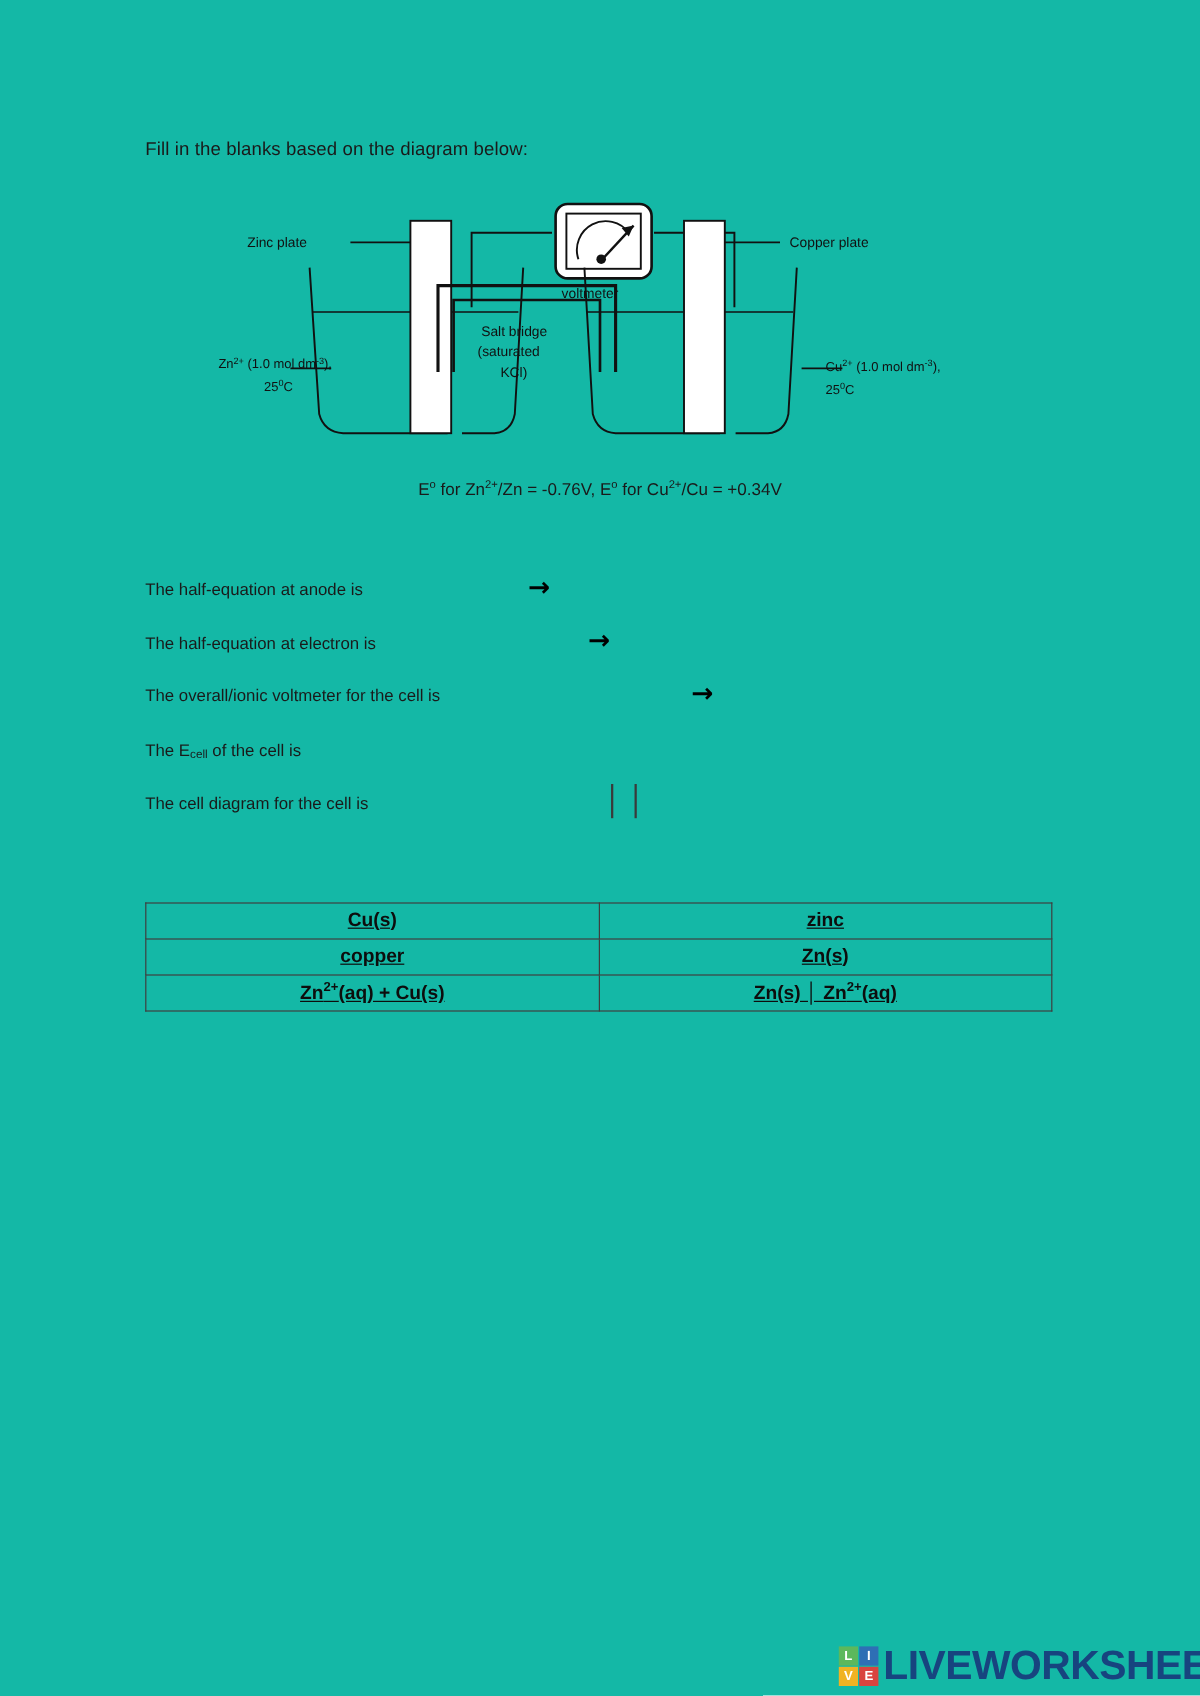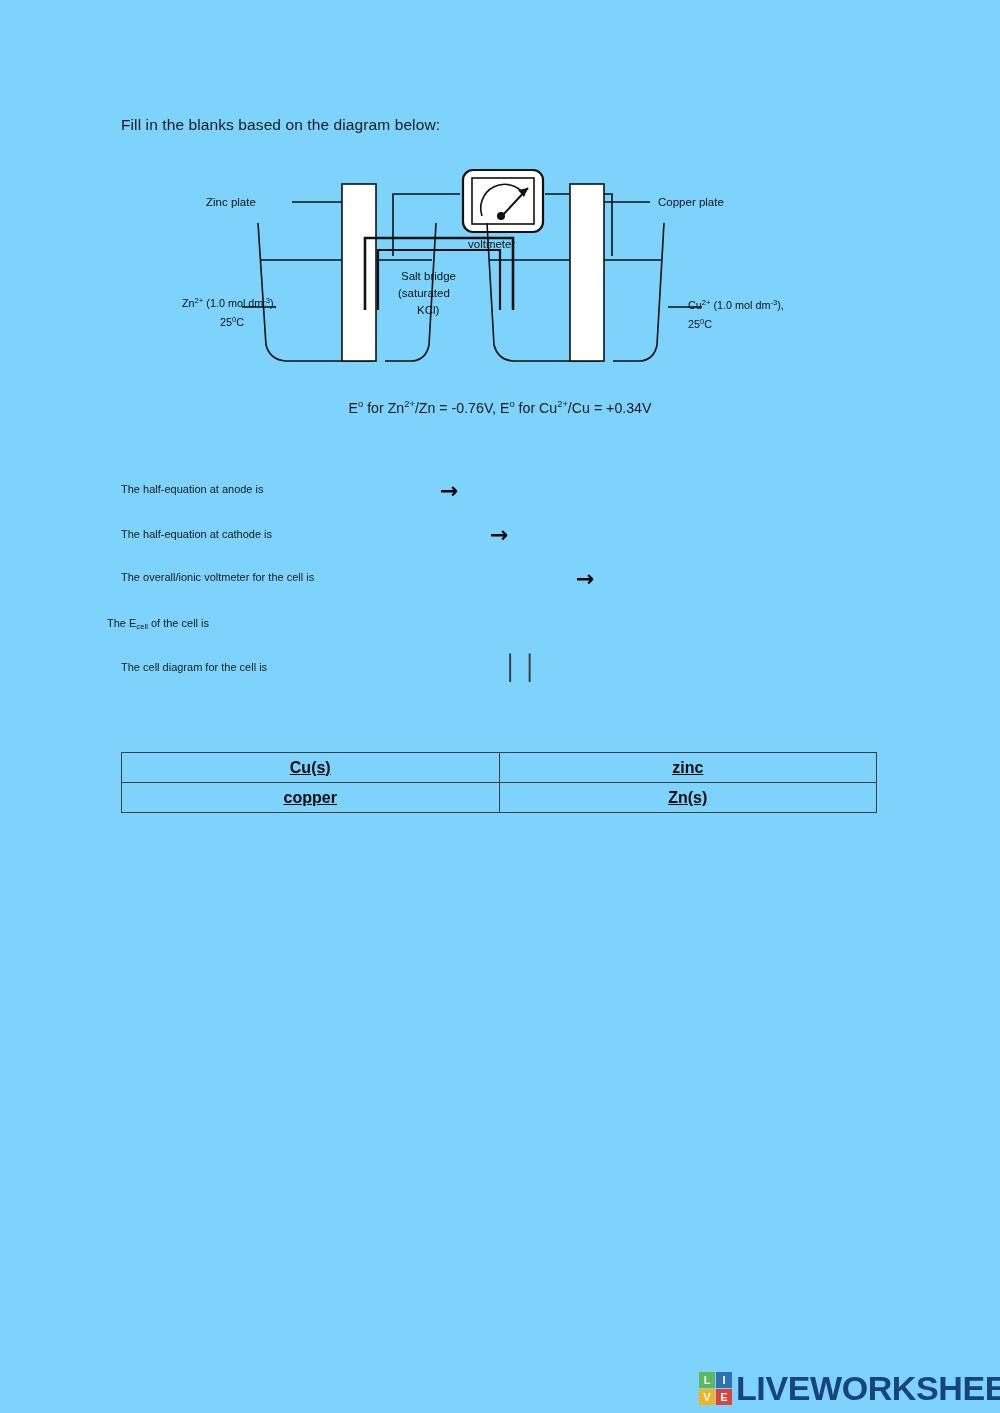--- a/index.html
+++ b/index.html
@@ -8,21 +8,21 @@
     background: #ffffff;
   }
   body {
     font-family: "Liberation Sans", sans-serif;
     color: #000000;
   }
   .page {
     position: relative;
     width: 1000px;
     height: 1413px;
-    background: #7dd3fc;
+    background: #14b8a6;
     overflow: hidden;
   }
 
   
   .intro {
     position: absolute;
     left: 121px;
     top: 116px;
     font-size: 15.5px;
     letter-spacing: 0.1px;
@@ -59,28 +59,28 @@
     width: 1000px;
     text-align: center;
     font-size: 14.2px;
     color: #1a1a1a;
   }
   .estd sup { font-size: 0.66em; vertical-align: super; }
 
   
   .qline {
     position: absolute;
-    font-size: 11px;
+    font-size: 14px;
     color: #1a1a1a;
     white-space: pre;
   }
   .q1 { left: 121px; top: 483px; }
   .q2 { left: 121px; top: 528px; }
   .q3 { left: 121px; top: 571px; }
-  .q4 { left: 107px; top: 617px; }
+  .q4 { left: 121px; top: 617px; }
   .q5 { left: 121px; top: 661px; }
   .q6 { left: 121px; top: 712px; }
   .qline sub { font-size: 0.7em; vertical-align: baseline; position: relative; bottom: -0.22em; }
 
   .arrow {
     position: absolute;
     font-size: 22px;
     font-weight: bold;
     line-height: 1;
     color: #000000;
@@ -227,21 +227,21 @@
       <text class="dg-text-sm" x="508" y="149">Cu<tspan class="dg-sup" dy="-4">2+</tspan><tspan dy="4"> (1.0 mol dm</tspan><tspan class="dg-sup" dy="-4">-3</tspan><tspan dy="4">),</tspan></text>
       <text class="dg-text-sm" x="508" y="168">25<tspan class="dg-sup" dy="-4">0</tspan><tspan dy="4">C</tspan></text>
     </svg>
   </div>
 
   <div class="estd">E<sup>o</sup> for Zn<sup>2+</sup>/Zn = -0.76V, E<sup>o</sup> for Cu<sup>2+</sup>/Cu = +0.34V</div>
 
   <div class="qline q1">The half-equation at anode is</div>
   <div class="arrow a1">→</div>
 
-  <div class="qline q2">The half-equation at cathode is</div>
+  <div class="qline q2">The half-equation at electron is</div>
   <div class="arrow a2">→</div>
 
   <div class="qline q3">The overall/ionic voltmeter for the cell is</div>
   <div class="arrow a3">→</div>
 
   <div class="qline q4"><span>The E</span><sub>cell</sub><span> of the cell is</span></div>
 
   <div class="qline q5">The cell diagram for the cell is</div>
   <div class="cellbars">││</div>
 
@@ -249,20 +249,24 @@
   <table class="answers">
     <tbody>
       <tr>
         <td>Cu(s)</td>
         <td>zinc</td>
       </tr>
       <tr>
         <td>copper</td>
         <td>Zn(s)</td>
       </tr>
+      <tr>
+        <td>Zn<sup>2+</sup>(aq) + Cu(s)</td>
+        <td>Zn(s) │ Zn<sup>2+</sup>(aq)</td>
+      </tr>
     </tbody>
   </table>
 
   <div class="logo">
     <div class="logo-grid">
       <div class="logo-cell" style="background:#5cb85c">L</div>
       <div class="logo-cell" style="background:#2e6fb5">I</div>
       <div class="logo-cell" style="background:#f0b323">V</div>
       <div class="logo-cell" style="background:#d9443f">E</div>
     </div>

